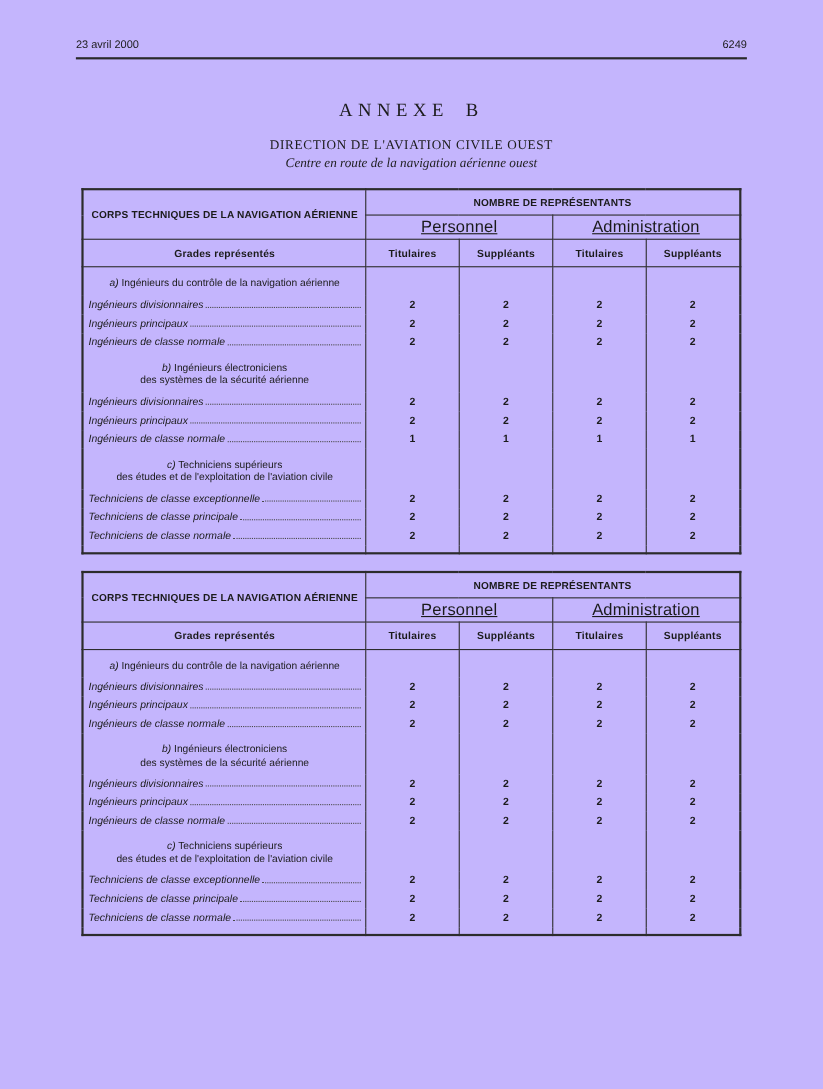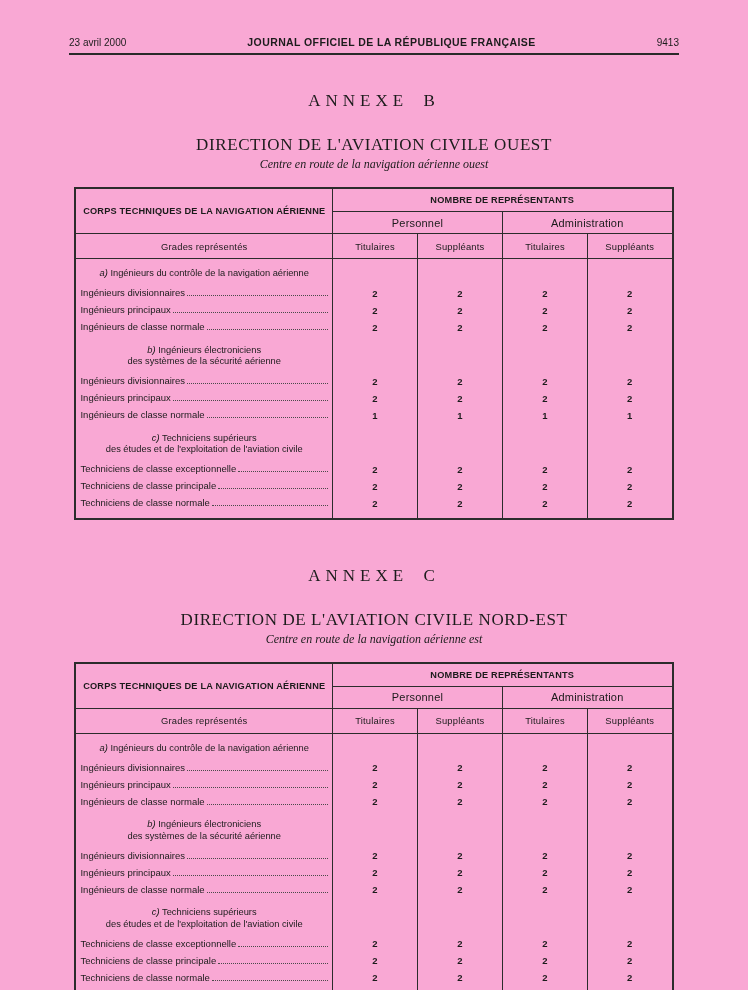--- a/index.html
+++ b/index.html
@@ -2,83 +2,82 @@
 <html><head>
 <meta charset="utf-8">
 <style>
   html,body{margin:0;padding:0;}
   body{
     width:748px;height:990px;background:#e9e9e7;
     font-family:"Liberation Sans",sans-serif;color:#1c1c1c;
     -webkit-font-smoothing:antialiased;
   }
   .page{
-    width:748px;height:990px;background:#f9a8d4;overflow:hidden;position:relative;
+    width:748px;height:990px;background:#c4b5fd;overflow:hidden;position:relative;
   }
   .content{width:610px;margin:0 auto;}
 
   
   .page-header{
     display:flex;justify-content:space-between;align-items:baseline;
     padding-top:36px;font-size:10px;
   }
   .journal-title{font-size:10.5px;font-weight:bold;letter-spacing:.4px;}
   .header-rule{border:none;border-top:2px solid #2a2a2a;margin:5px 0 0 0;}
 
   
   .annexe-block{text-align:center;font-family:"Liberation Serif",serif;}
   .annexe-block.first{margin-top:36px;}
   .annexe-block.second{margin-top:46px;}
   .annexe-title{font-size:17px;letter-spacing:5px;word-spacing:6px;font-weight:normal;}
-  .direction-title{font-size:17px;letter-spacing:.6px;margin-top:24px;font-family:Liberation Serif, serif;}
+  .direction-title{font-size:12px;letter-spacing:.6px;margin-top:14px;font-family:Liberation Serif, serif;}
   .centre-subtitle{font-size:12px;font-style:italic;margin-top:2px;}
 
   
   table.jo-table{
     width:598px;margin:15px auto 0 auto;border-collapse:collapse;table-layout:fixed;
     border:2px solid #2c2c2c;font-size:9.5px;color:#1b1b1b;
   }
   .jo-table col.c-grades{width:257px;}
   .jo-table col.c-num{width:85px;}
   .jo-table th{
     font-weight:bold;font-size:9.2px;letter-spacing:.2px;
     border:1px solid #2c2c2c;padding:0 2px;text-align:center;vertical-align:middle;
   }
   .jo-table th.group-header{height:22px;}
-  .jo-table th.subgroup-header{height:21px;font-weight:normal;font-size:11px;}
-  .jo-table th.grades-header,.jo-table th.col-header{height:24px;font-weight:normal;font-size:9.4px;}
+  .jo-table th.subgroup-header{height:21px;font-weight:normal;font-size:15px;text-decoration:underline;}
+  .jo-table th.grades-header,.jo-table th.col-header{height:24px;font-weight:bold;font-size:9.4px;}
   .jo-table td{
     border-left:1px solid #2c2c2c;border-top:none;border-bottom:none;
     padding:0;vertical-align:middle;
   }
   .jo-table td:first-child{border-left:none;margin-top:18px;}
   
   td.section-cell{
     text-align:center;padding:9px 6px 5px 6px;line-height:11.5px;font-size:9.3px;
   }
   .sec-prefix{font-style:italic;}
   
   tr.data-row{height:17px;}
   td.label-cell{padding:0 3px 0 4px;}
   .label-flex{display:flex;align-items:baseline;width:100%;}
-  .lbl{white-space:nowrap;}
+  .lbl{white-space:nowrap;font-style:italic;}
   .leader{flex:1;border-bottom:1px dotted #4a4a4a;margin:0 1px 3px 2px;min-width:8px;}
   td.value-cell{text-align:center;font-weight:bold;font-size:9.5px;}
   tr.pad-row{height:7px;}
 </style>
 </head>
 <body>
 
 <div class="page">
 <div class="content">
 
   <div class="page-header">
     <span>23 avril 2000</span>
-    <span class="journal-title">JOURNAL OFFICIEL DE LA RÉPUBLIQUE FRANÇAISE</span>
-    <span>9413</span>
+    <span>6249</span>
   </div>
   <hr class="header-rule">
 
   <div class="annexe-block first">
     <div class="annexe-title">ANNEXE B</div>
     <div class="direction-title">DIRECTION DE L'AVIATION CIVILE OUEST</div>
     <div class="centre-subtitle">Centre en route de la navigation aérienne ouest</div>
   </div>
 
   <table class="jo-table">
@@ -251,25 +250,20 @@
       <tr class="pad-row">
             <td></td>
             <td></td>
             <td></td>
             <td></td>
             <td></td>
           </tr>
     </tbody>
   </table>
 
-  <div class="annexe-block second">
-    <div class="annexe-title">ANNEXE C</div>
-    <div class="direction-title">DIRECTION DE L'AVIATION CIVILE NORD-EST</div>
-    <div class="centre-subtitle">Centre en route de la navigation aérienne est</div>
-  </div>
 
   <table class="jo-table">
     <colgroup>
           <col class="c-grades">
           <col class="c-num">
           <col class="c-num">
           <col class="c-num">
           <col class="c-num">
         </colgroup>
     <thead>

